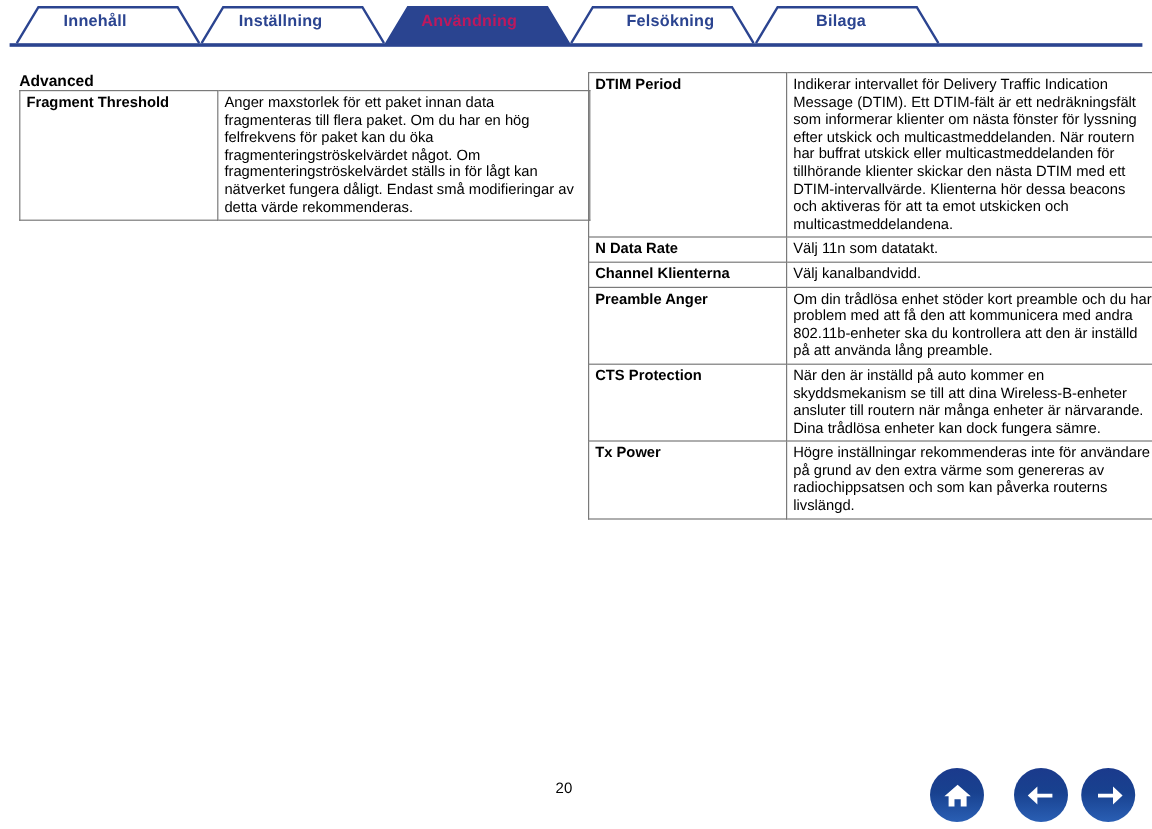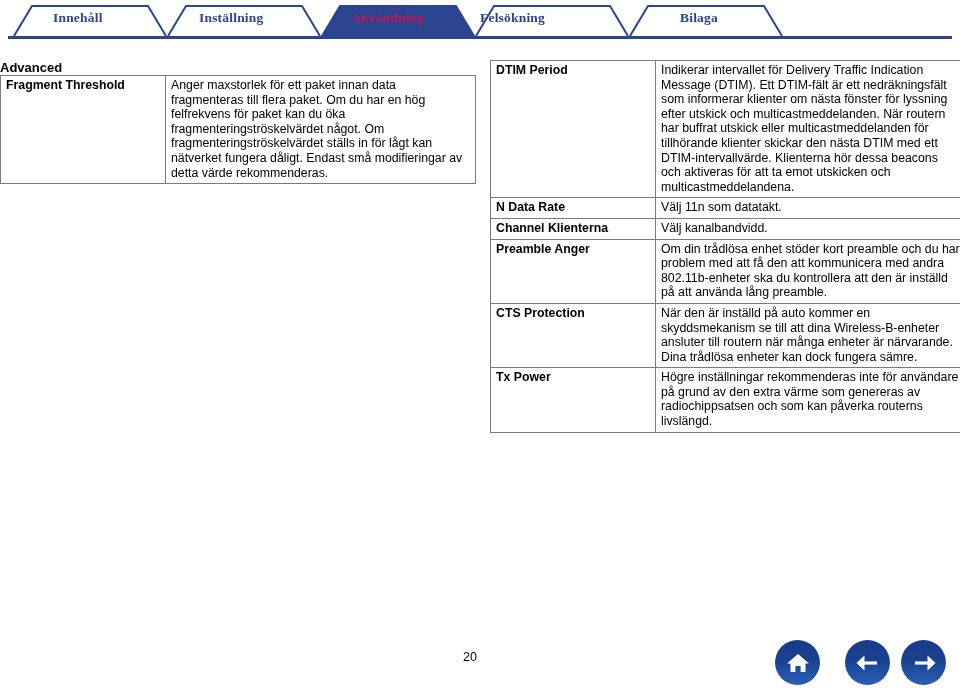--- a/index.html
+++ b/index.html
@@ -14,21 +14,20 @@
     color: #000000;
     position: relative;
     overflow: hidden;
   }
 
   
   .tabbar {
     position: relative;
     height: 46px;
     width: 960px;
-    font-family: Liberation Serif, serif;
   }
   .tabbar-svg {
     position: absolute;
     left: 0;
     top: 0;
   }
   .tab-label {
     position: absolute;
     top: 10px;
     font-size: 13.5px;
@@ -57,21 +56,21 @@
     top: 38px;
     width: 960px;
     height: 600px;
   }
 
   .col {
     position: absolute;
     top: 0;
     width: 470px;
   }
-  .col-left  { left: 0; }
+  .col-left  { left: 16px; }
   .col-right { left: 490px; }
 
   .section-title {
     font-size: 13px;
     font-weight: bold;
     margin: 22px 0 0 0;
     line-height: 15px;
   }
   .section-desc {
     font-size: 12.5px;
@@ -153,21 +152,21 @@
     <path d="M168,36 L186,6 L302,6 L320,36" fill="#ffffff" stroke="#2b4490" stroke-width="2"></path>
     <path d="M476,36 L494,6 L610,6 L628,36" fill="#ffffff" stroke="#2b4490" stroke-width="2"></path>
     <path d="M630,36 L648,6 L764,6 L782,36" fill="#ffffff" stroke="#2b4490" stroke-width="2"></path>
 
     <path d="M322,36 L340,6 L456,6 L474,36 Z" fill="#2a4490" stroke="#2a4490" stroke-width="2"></path>
   </svg>
 
   <div class="tab-label" style="left:53px;">Innehåll</div>
   <div class="tab-label" style="left:199px;">Inställning</div>
   <div class="tab-label active" style="left:351px;">Användning</div>
-  <div class="tab-label" style="left:480px;">Felsökning</div>
+  <div class="tab-label" style="left:522px;">Felsökning</div>
   <div class="tab-label" style="left:680px;">Bilaga</div>
 
   <div class="tab-rule"></div>
 </div>
 
 <div class="content">
 
   <div class="col col-left">
     <div class="section-title">Advanced</div>
 

